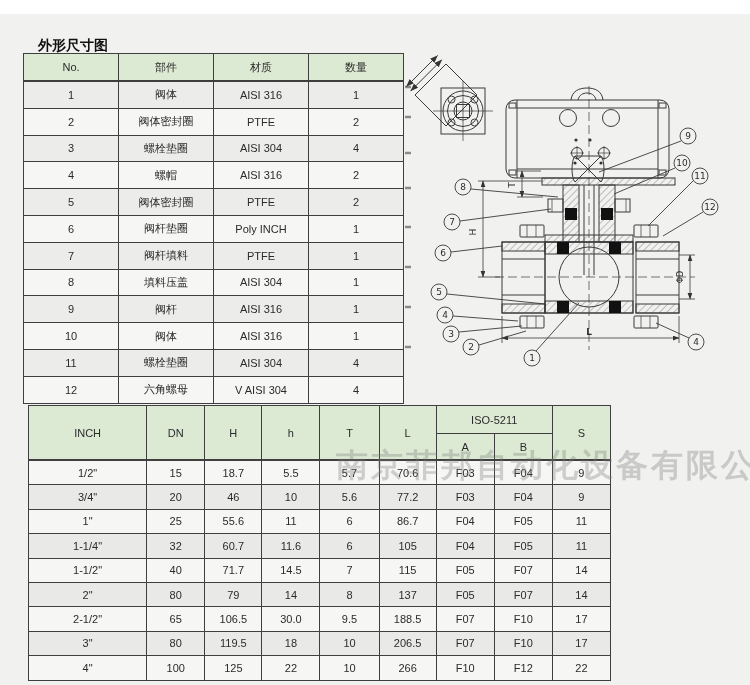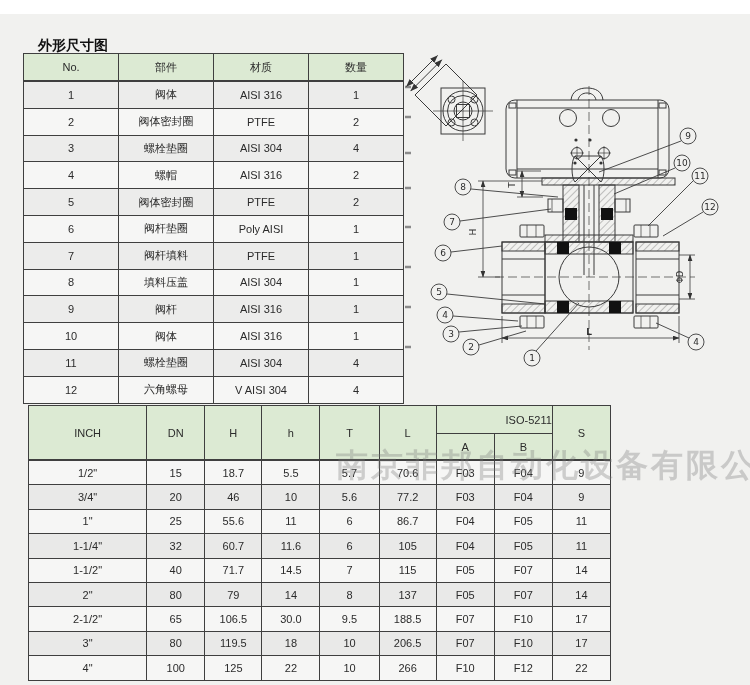--- a/index.html
+++ b/index.html
@@ -13,21 +13,21 @@
   th,td{border:1px solid #3f3f3f;text-align:center;vertical-align:middle;
         font-size:11px;color:#2b2b2b;padding:0;overflow:hidden;white-space:nowrap;}
   thead th{background:#dcead3;font-weight:normal;border-bottom-width:2px;}
   .t1{left:23px;top:39px;width:380px;}
   .t1 thead th{height:26px;}
   .t1 td{height:25.8px;}
   .t1 tbody tr:nth-child(odd){background:#ececeb;}
   .t1 tbody tr:nth-child(even){background:#f6f6f5;}
   .t2{left:28px;top:391px;width:583px;}
   .t2 thead tr:first-child th{height:27px;}
-  .t2 thead tr:first-child th[colspan]{border-bottom-width:1px;text-align:right;}
+  .t2 thead tr:first-child th[colspan]{border-bottom-width:1px;}
   .t2 thead tr:last-child th{height:25px;border-bottom-width:2px;}
   .t2 td{height:23.4px;}
   .t2 tbody tr:nth-child(odd){background:#f6f6f5;}
   .t2 tbody tr:nth-child(even){background:#e9e9e8;}
   .watermark{
     position:absolute;left:336px;top:430px;font-size:32px;font-weight:bold;
     letter-spacing:3px;color:rgba(120,120,120,0.33);white-space:nowrap;
     z-index:5;pointer-events:none;
   }
   .drawing{position:absolute;left:405px;top:36px;}
@@ -82,21 +82,21 @@
         </tr>
         <tr>
           <td>5</td>
           <td>阀体密封圈</td>
           <td>PTFE</td>
           <td>2</td>
         </tr>
         <tr>
           <td>6</td>
           <td>阀杆垫圈</td>
-          <td>Poly AISI</td>
+          <td>Poly INCH</td>
           <td>1</td>
         </tr>
         <tr>
           <td>7</td>
           <td>阀杆填料</td>
           <td>PTFE</td>
           <td>1</td>
         </tr>
         <tr>
           <td>8</td>

